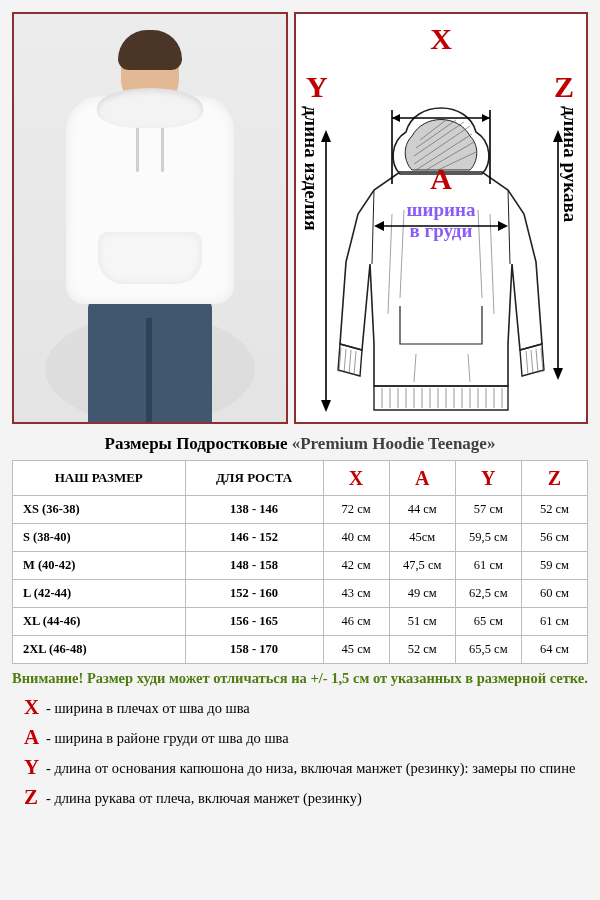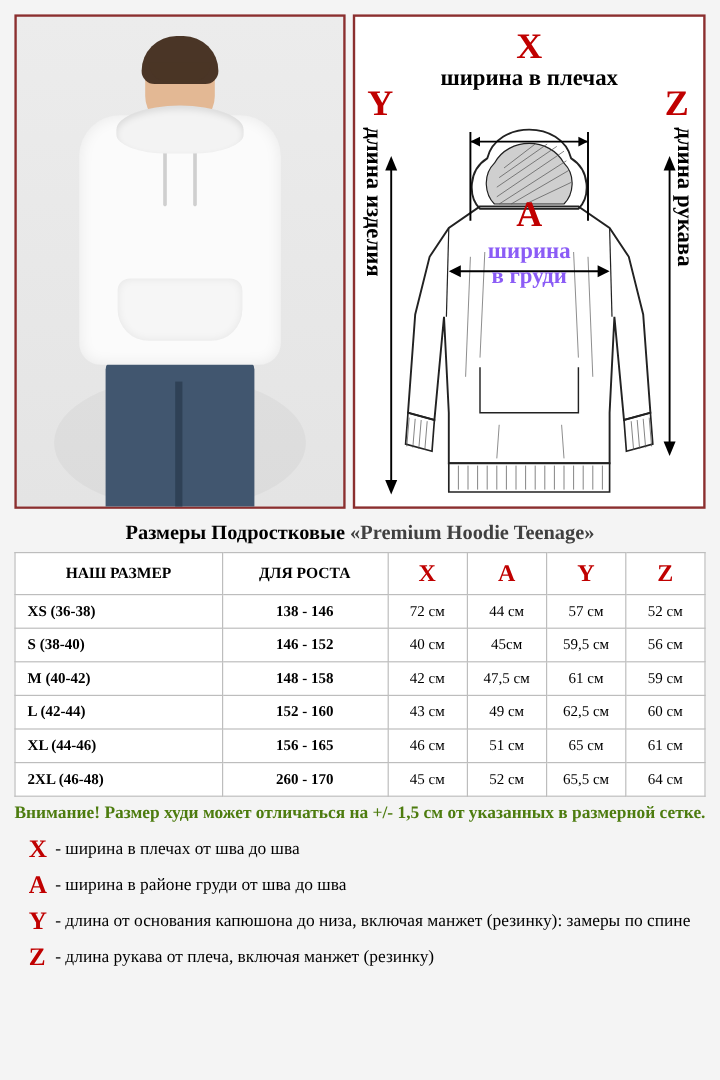--- a/index.html
+++ b/index.html
@@ -283,21 +283,20 @@
           <polygon points="30,398 25,386 35,386" fill="#000"></polygon>
 
           <g stroke="#000" stroke-width="1.6">
             <line x1="262" y1="120" x2="262" y2="362"></line>
           </g>
           <polygon points="262,116 257,128 267,128" fill="#000"></polygon>
           <polygon points="262,366 257,354 267,354" fill="#000"></polygon>
         </svg>
 
         <div class="lbl lbl-x">X</div>
-        <div class="lbl lbl-xtext black">ширина в плечах</div>
         <div class="lbl lbl-y">Y</div>
         <div class="lbl lbl-ytext black">длина изделия</div>
         <div class="lbl lbl-z">Z</div>
         <div class="lbl lbl-ztext black">длина рукава</div>
         <div class="lbl lbl-a">A</div>
         <div class="lbl lbl-atext">
           <span>ширина</span><br>
           <span>в груди</span>
         </div>
       </div>
@@ -356,21 +355,21 @@
         <tr>
           <td>XL (44-46)</td>
           <td>156 - 165</td>
           <td>46 см</td>
           <td>51 см</td>
           <td>65 см</td>
           <td>61 см</td>
         </tr>
         <tr>
           <td>2XL (46-48)</td>
-          <td>260 - 170</td>
+          <td>158 - 170</td>
           <td>45 см</td>
           <td>52 см</td>
           <td>65,5 см</td>
           <td>64 см</td>
         </tr>
       </tbody>
     </table>
   </div>
 
   <div class="warn">Внимание! Размер худи может отличаться на +/- 1,5 см от указанных в размерной сетке.</div>

